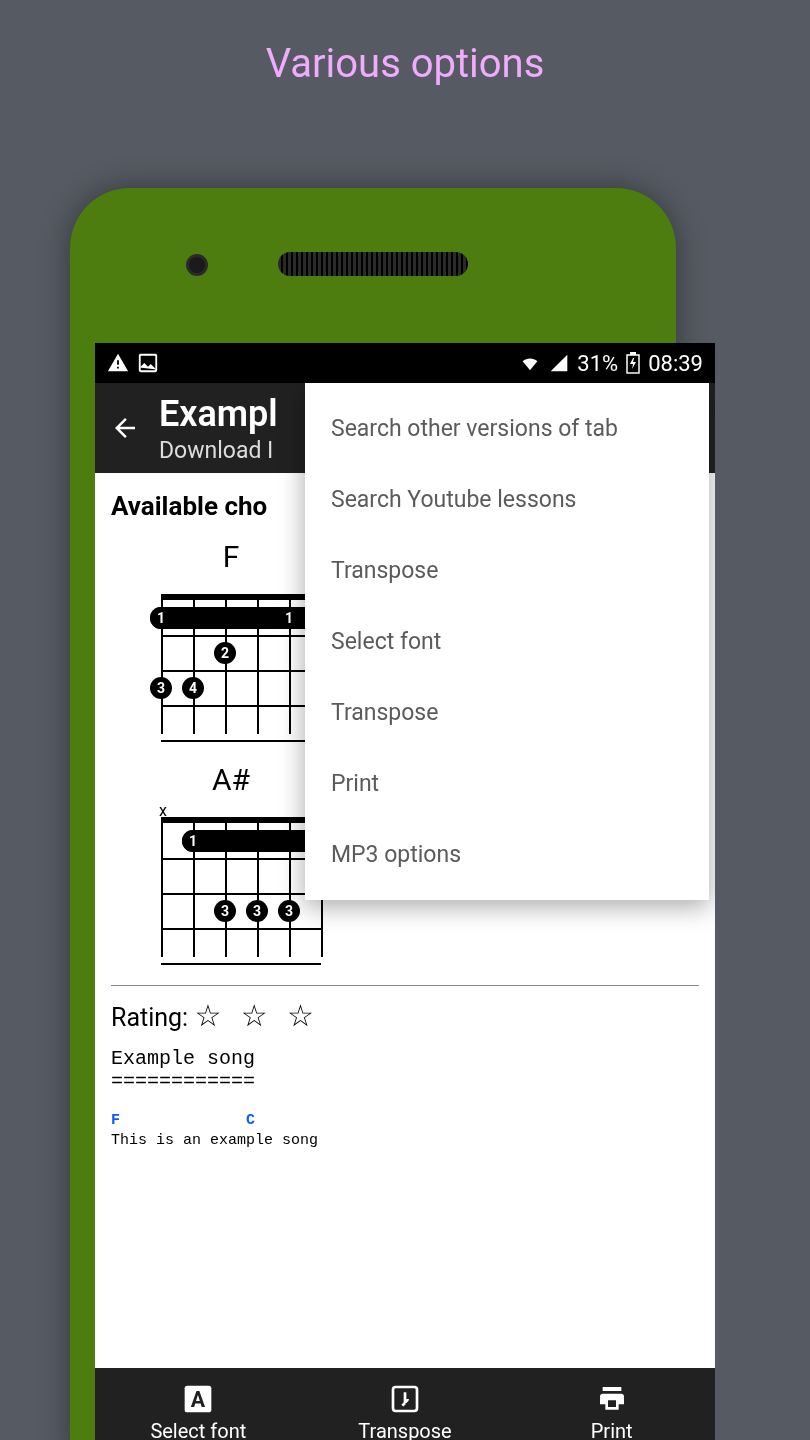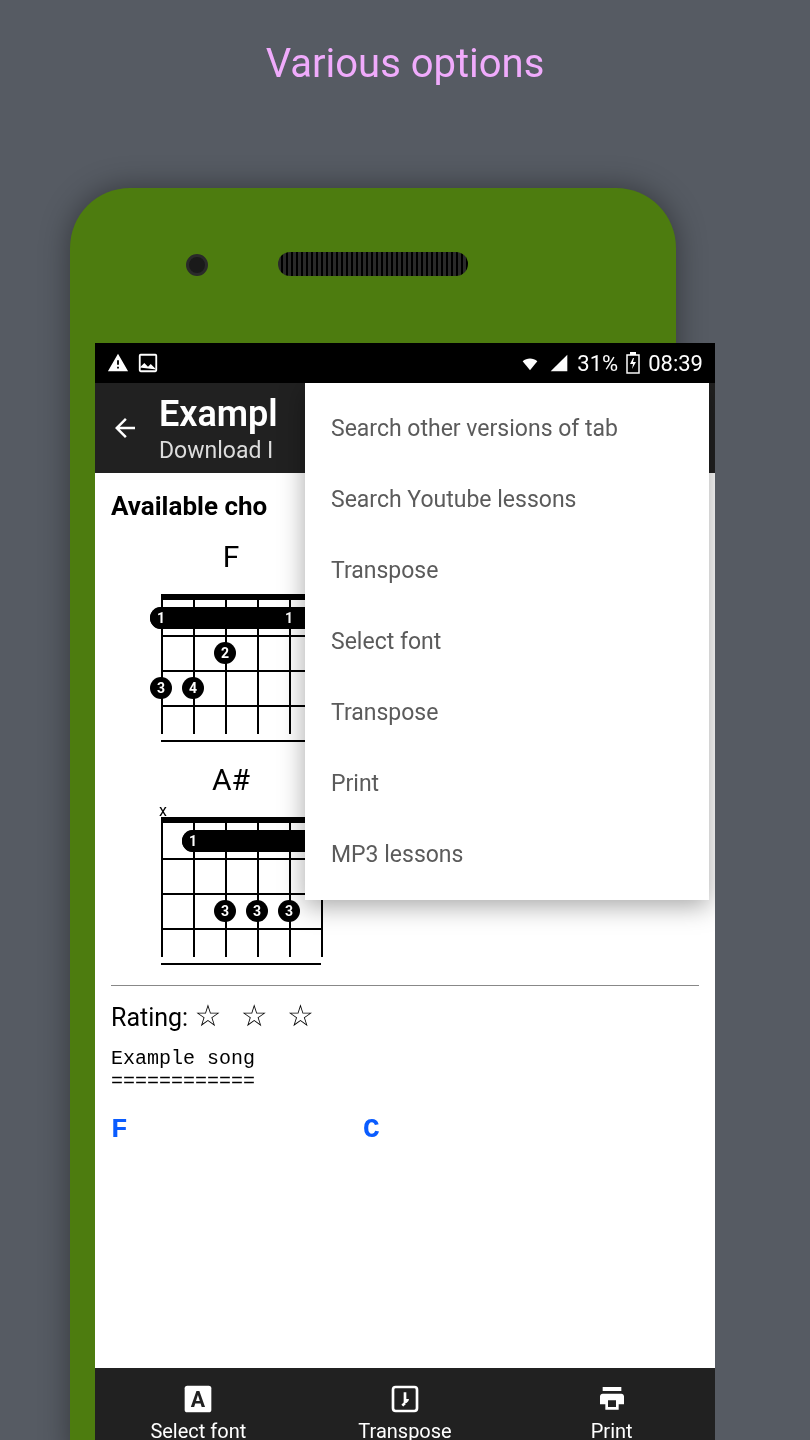--- a/index.html
+++ b/index.html
@@ -119,21 +119,21 @@
     align-items:center; justify-content:center;
     transform: translate(-50%, -50%);
   }
   .barre {
     position:absolute; height:22px; background:#000; border-radius:11px;
     transform: translateY(-50%);
   }
   hr.sep { border:none; border-top:1px solid #888; margin: 8px 0 12px 0; }
   .rating-row { font-size: 25px; margin-bottom: 14px; }
   .star { font-size: 30px; letter-spacing: 6px; }
-  .mono { font-family: "Courier New", monospace; font-size: 28px; white-space: pre; line-height: 1.35; }
+  .mono { font-family: "Courier New", monospace; font-size: 15px; white-space: pre; line-height: 1.35; }
   .mono-title { font-family:"Courier New", monospace; font-size:20px; }
   .chord-line .ch { color:#0a5cff; font-weight:700; }
   .bottombar {
     position:absolute; left:0; right:0; bottom:0; height:90px;
     background:#212121; color:#fff; display:flex;
   }
   .bb-item { flex:1; display:flex; flex-direction:column; align-items:center; justify-content:center; gap:4px; }
   .bb-item svg { display:block; }
   .bb-label { font-size:20px; }
   .menu-overlay {
@@ -268,20 +268,21 @@
 
       <div class="rating-row">
         <span>Rating:</span>
         <span class="star">☆ ☆ ☆</span>
       </div>
 
       <div class="mono-title">Example song</div>
       <div class="mono-title">============</div>
       <div style="height:18px"></div>
       <div class="mono chord-line" id="chordline"><span class="ch">F</span>              <span class="ch">C</span></div>
+      <div class="mono">This is an example song</div>
     </div>
 
     <div class="bottombar">
       <div class="bb-item">
         <svg width="32" height="32" viewBox="0 0 24 24" fill="#fff">
             <rect x="2" y="2" width="20" height="20" rx="2" fill="#fff"></rect>
             <text x="12" y="18" font-size="16" font-weight="700" text-anchor="middle" fill="#212121">A</text>
           </svg>
         <span class="bb-label">Select font</span>
       </div>
@@ -300,17 +301,17 @@
       </div>
     </div>
 
     <div class="menu-overlay" id="menu">
         <div class="menu-item">Search other versions of tab</div>
         <div class="menu-item">Search Youtube lessons</div>
         <div class="menu-item">Transpose</div>
         <div class="menu-item">Select font</div>
         <div class="menu-item">Transpose</div>
         <div class="menu-item">Print</div>
-        <div class="menu-item">MP3 lessons</div>
+        <div class="menu-item">MP3 options</div>
       </div>
 
   </div>
 </div>
 
 </body></html>

